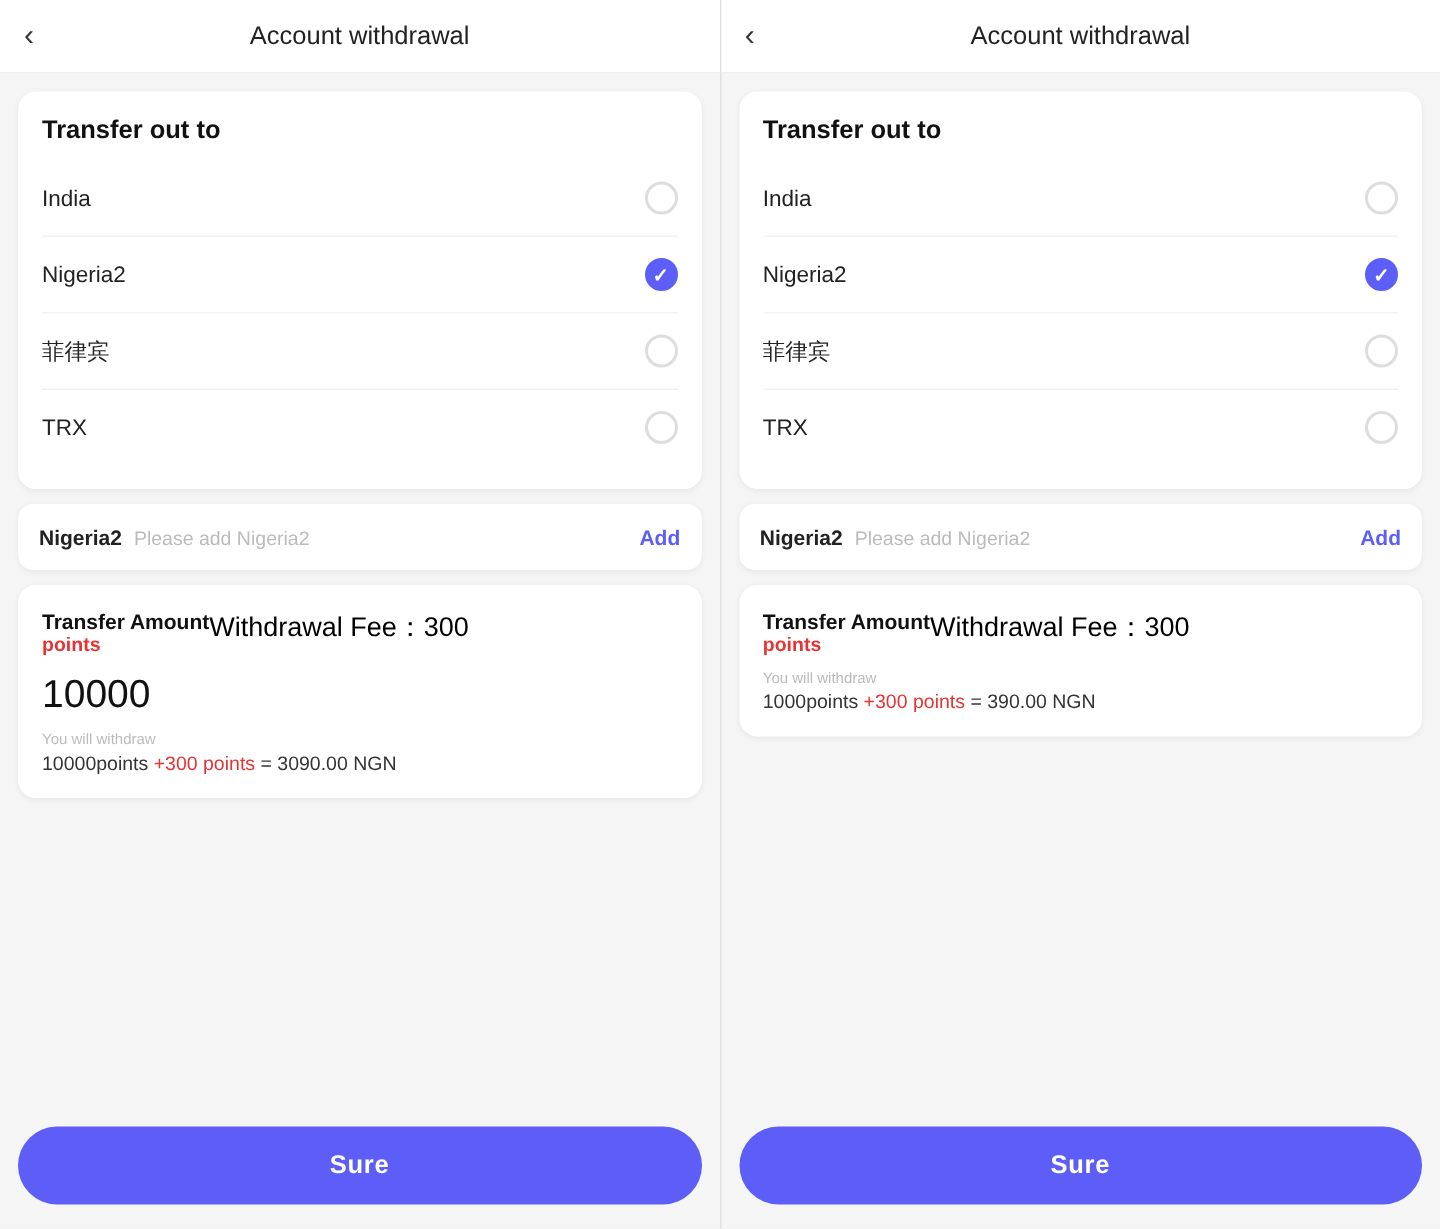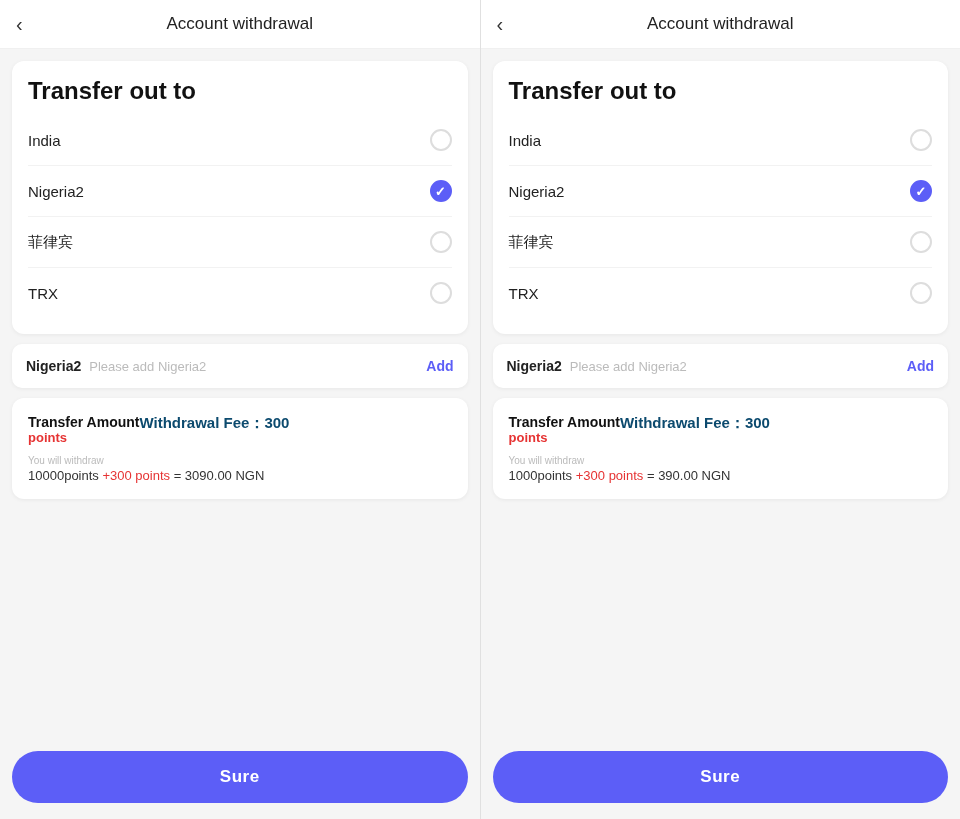--- a/index.html
+++ b/index.html
@@ -66,21 +66,21 @@
     }
 
     
     .card {
       background: #ffffff;
       border-radius: 12px;
       padding: 16px;
       box-shadow: 0 1px 4px rgba(0,0,0,0.06);
     }
     .card-title {
-      font-size: 24px;
+      font-size: 17px;
       font-weight: 700;
       color: #111;
       margin-bottom: 10px;
     }
 
     
     .country-row {
       display: flex;
       align-items: center;
       justify-content: space-between;
@@ -165,23 +165,23 @@
       font-size: 14px;
       font-weight: 700;
       color: #111;
     }
     .amount-label-sub {
       font-size: 13px;
       font-weight: 700;
       color: #e63333;
     }
     .withdrawal-fee {
-      font-size: 15px;
-      color: #0c4a6e;
-      font-weight: 700;
+      font-size: 18px;
+      color: #000000;
+      font-weight: 400;
     }
     .amount-value {
       font-size: 26px;
       font-weight: 400;
       color: #111;
       margin-bottom: 10px;
     }
     .withdraw-info {
       font-size: 10px;
       color: #bbb;
@@ -246,20 +246,21 @@
           <span class="add-btn">Add</span>
         </div>
         <div class="amount-card">
           <div class="amount-header">
             <div class="amount-label-block">
               <span class="amount-label-top">Transfer Amount</span>
               <span class="amount-label-sub">points</span>
             </div>
             <span class="withdrawal-fee">Withdrawal Fee：300</span>
           </div>
+          <div class="amount-value">10000</div>
           <div class="withdraw-info">You will withdraw</div>
           <div class="withdraw-calc">10000points <span class="plus-points">+300 points</span> = 3090.00 NGN</div>
         </div>
       </div>
       <button class="sure-btn">Sure</button>
     </div>
     <div class="screen">
       <div class="header">
         <span class="back-btn">‹</span>
         <span class="header-title">Account withdrawal</span>

